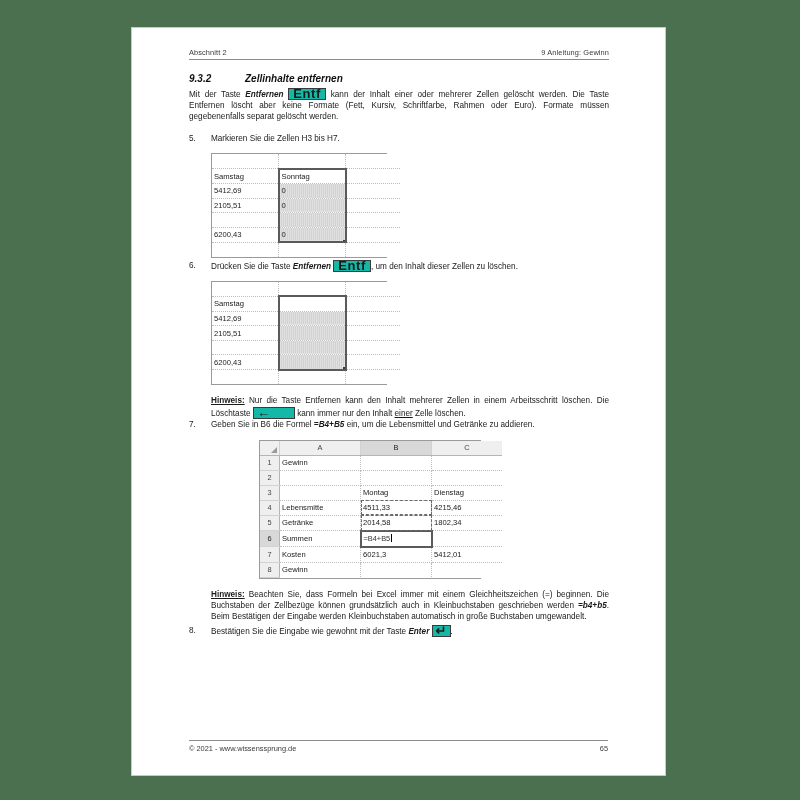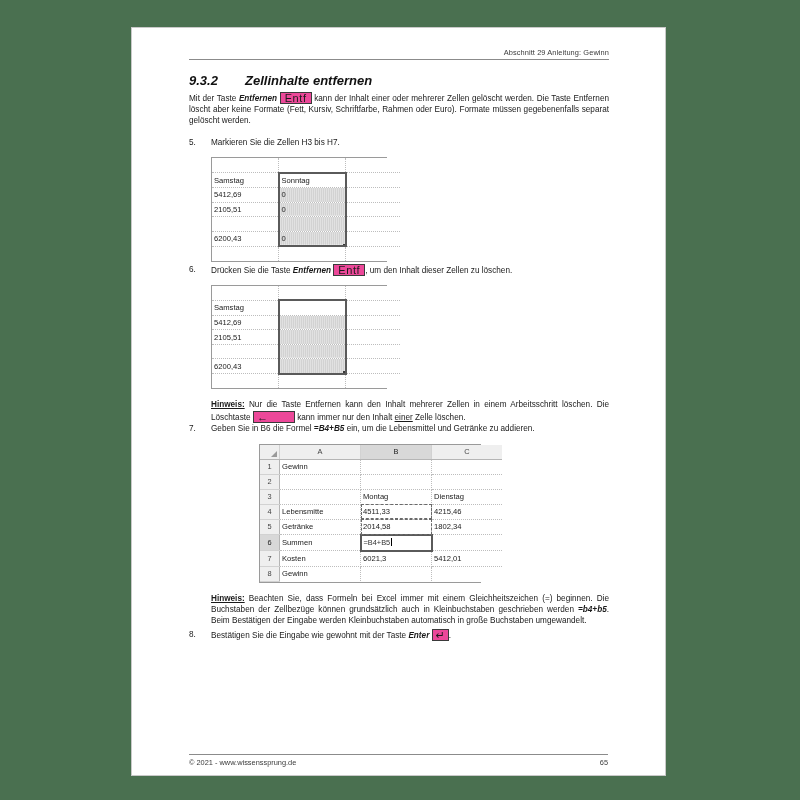--- a/index.html
+++ b/index.html
@@ -26,31 +26,31 @@
   .page-inner {
     position: absolute;
     left: 57px;
     top: 20px;
     width: 420px;
   }
 
   
   .runhead {
     display: flex;
-    justify-content: flex-end;
+    justify-content: space-between;
     font-size: 7.4px;
     color: #3a3a3a;
     padding-bottom: 2px;
     border-bottom: 1px solid #8b8b8b;
     letter-spacing: 0.1px;
   }
 
   
   h3.sec {
-    font-size: 13px;
+    font-size: 10px;
     font-weight: bold;
     font-style: italic;
     margin: 13px 0 4px 0;
     color: #111;
     display: flex;
   }
   h3.sec .num { width: 56px; flex: 0 0 56px; }
 
   
   p.body {
@@ -83,26 +83,26 @@
     text-decoration: underline;
   }
   b.bi { font-weight: bold; font-style: italic; }
   u.u { text-decoration: underline; }
 
   
   .key {
     display: inline-block;
     border: 1px solid #3a3a3a;
     padding: 0 4px;
-    font-size: 11px;
+    font-size: 13px;
     line-height: 10px;
-    font-weight: normal;
+    font-weight: bold;
     font-style: normal;
     vertical-align: -1px;
-    background: #ec4899;
+    background: #14b8a6;
     letter-spacing: 0.6px;
   }
   .key.wide {
     min-width: 34px;
     text-align: left;
     padding: 0 3px;
   }
   .key.ret { letter-spacing: 0; padding: 0 3px; }
 
   
@@ -233,21 +233,21 @@
   .marching {
     outline: 1px dashed #6a6a6a;
     outline-offset: -1px;
   }
 
   
   .footer {
     position: absolute;
     left: 57px;
     right: 57px;
-    bottom: 8px;
+    bottom: 22px;
     border-top: 1px solid #8b8b8b;
     padding-top: 3px;
     display: flex;
     justify-content: space-between;
     font-size: 7.4px;
     color: #3a3a3a;
   }
 </style>
 </head>
 <body>

